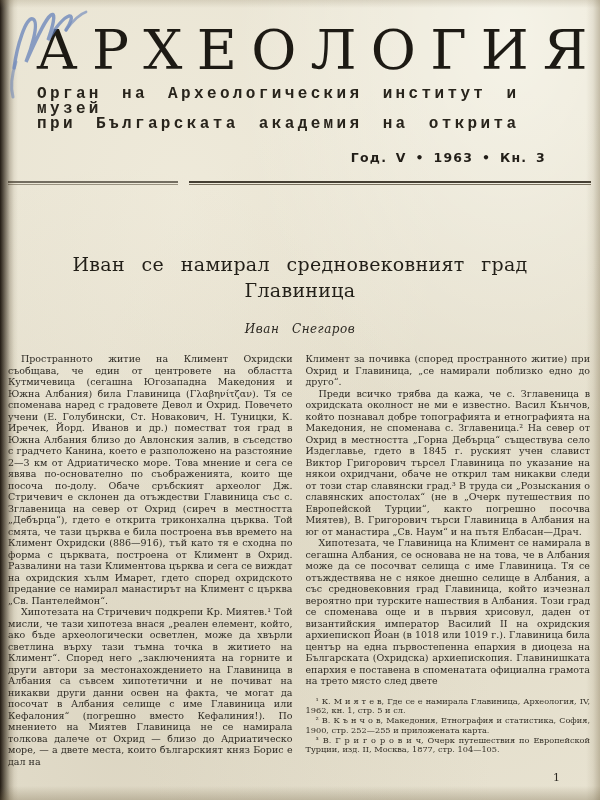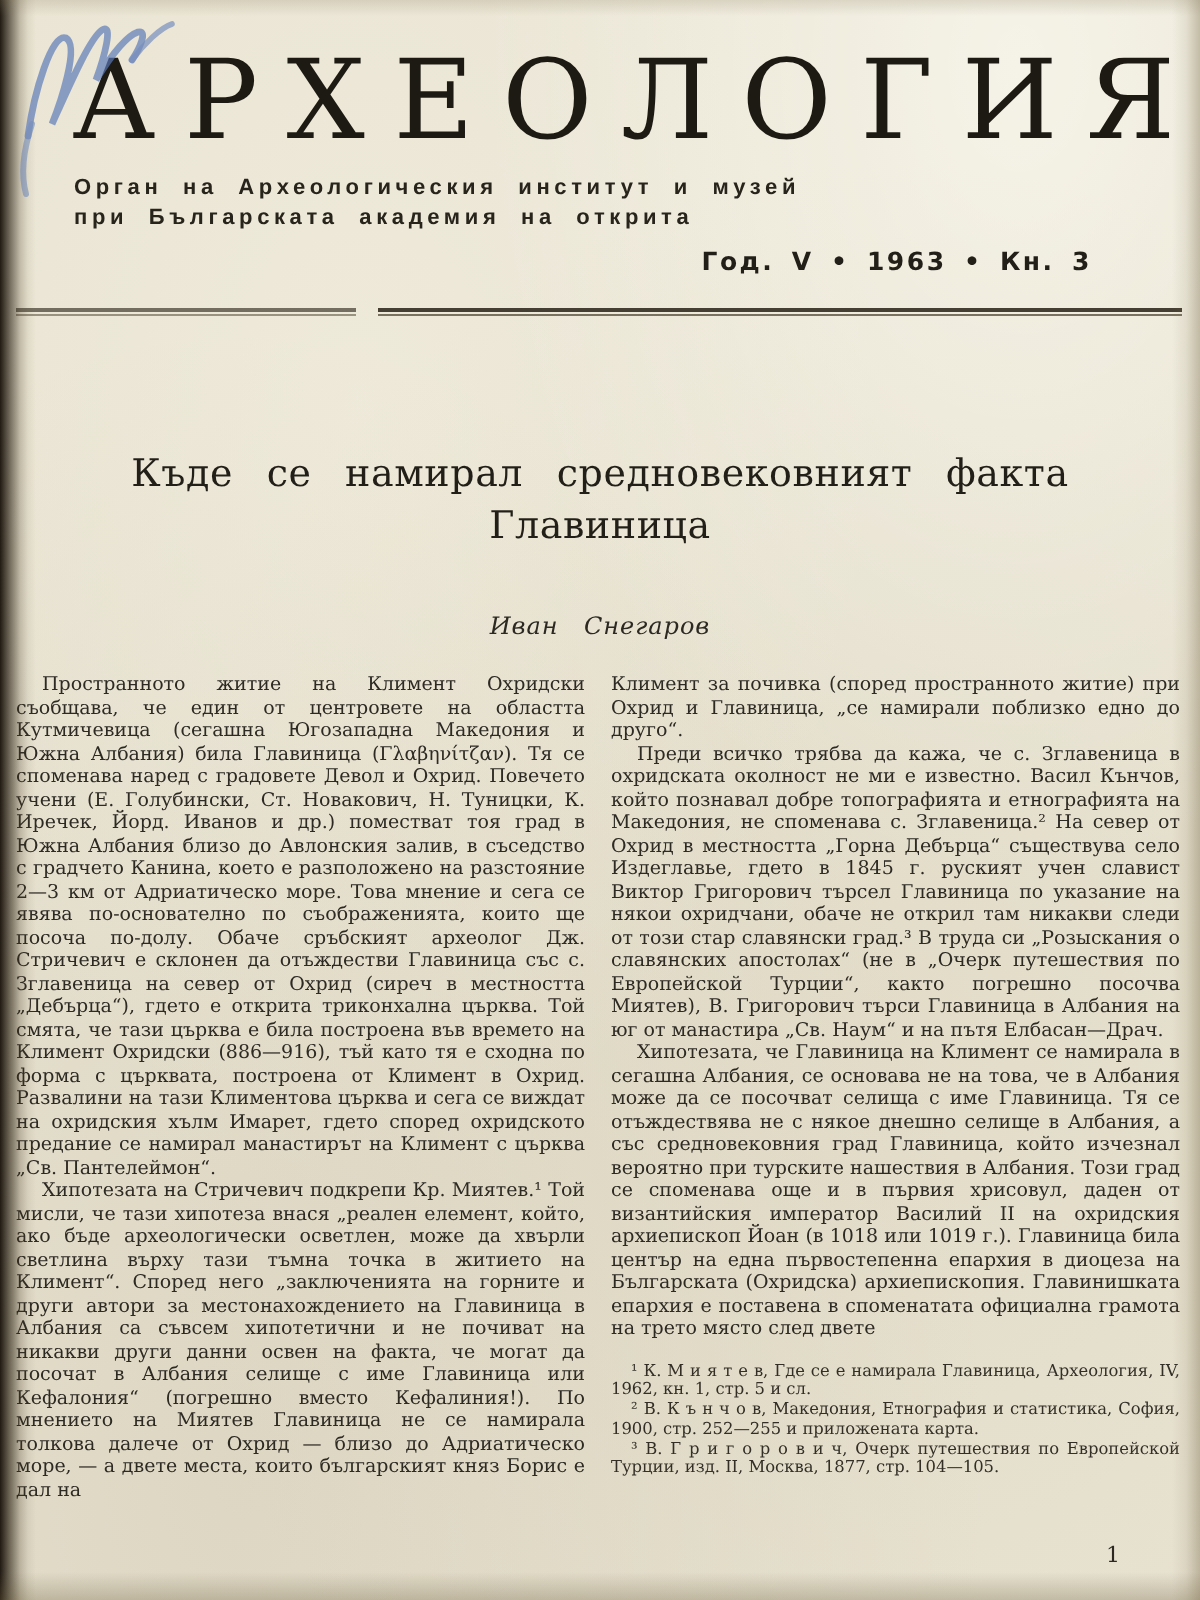--- a/index.html
+++ b/index.html
@@ -31,44 +31,44 @@
 
   .handwriting{position:absolute;left:2px;top:2px;z-index:6;opacity:0.8;}
 
   .masthead{padding:24px 0 0 0;}
   .journal-title{
     margin:0 0 0 36px;
     font-size:55px;line-height:0.95;font-weight:400;
     letter-spacing:0.26em;color:#1d1a14;white-space:nowrap;
   }
   .masthead-sub{
-    margin:11px 0 6px 37px;
-    font-family:Liberation Sans, sans-serif;
-    font-weight:bold;font-size:11px;line-height:15px;
+    margin:11px 0 18px 37px;
+    font-family:Liberation Mono, monospace;
+    font-weight:bold;font-size:16px;line-height:15px;
     letter-spacing:0.21em;word-spacing:0.45em;color:#28241c;
   }
   .issue-info{
     margin:1px 54px 16px 0;text-align:right;
     font-family:"DejaVu Sans", sans-serif;
     font-weight:bold;font-size:12.5px;letter-spacing:0.10em;
     word-spacing:0.25em;color:#221e18;
   }
   .header-rule{display:flex;gap:11px;margin:5px 9px 0 8px;align-items:flex-start;}
   .header-rule .seg{height:1px;border-top:2px solid #453f33;border-bottom:1px solid #7a7260;}
   .header-rule .seg1{width:170px;opacity:0.72;}
   .header-rule .seg2{flex:1;}
 
   .article-title{
     margin:66px 20px 0 20px;text-align:center;
     font-size:19px;line-height:26px;color:#221f18;
     word-spacing:0.55em;letter-spacing:0.015em;
   }
   .article-title .t2{word-spacing:normal;}
   .article-author{
-    margin:30px 0 0 0;text-align:center;font-style:italic;
+    margin:19px 0 0 0;text-align:center;font-style:italic;
     font-size:12px;color:#2c2923;word-spacing:0.7em;letter-spacing:0.04em;
   }
 
   .columns{display:flex;gap:13px;margin:17px 10px 0 8px;}
   .col{flex:1;min-width:0;text-align:justify;
     font-size:9.5px;line-height:11.5px;color:#2d2a24;}
   .col p{margin:0;text-indent:13px;}
   .col p.no-indent{text-indent:0;}
 
   .footnotes{margin-top:10px;font-size:8.2px;line-height:9.7px;color:#332f27;}
@@ -97,21 +97,21 @@
       <div>при Българската академия на открита</div>
     </div>
     <div class="issue-info">Год. V • 1963 • Кн. 3</div>
     <div class="header-rule">
       <div class="seg seg1"></div>
       <div class="seg seg2"></div>
     </div>
   </div>
 
   <div class="article-title">
-    <div class="t1">Къде се намирал средновековният факта Главиница</div>
+    <div class="t1">Иван се намирал средновековният град Главиница</div>
   </div>
   <div class="article-author">Иван Снегаров</div>
 
   <div class="columns">
     <div class="col">
       <p>Пространното житие на Климент Охридски съобщава, че един от центровете на областта Кутмичевица (сегашна Югозападна Македония и Южна Албания) била Главиница (Γλαβηνίτζαν). Тя се споменава наред с градовете Девол и Охрид. Повечето учени (Е. Голубински, Ст. Новакович, Н. Туницки, К. Иречек, Йорд. Иванов и др.) поместват тоя град в Южна Албания близо до Авлонския залив, в съседство с градчето Канина, което е разположено на разстояние 2—3 км от Адриатическо море. Това мнение и сега се явява по-основателно по съображенията, които ще посоча по-долу. Обаче сръбският археолог Дж. Стричевич е склонен да отъждестви Главиница със с. Зглавеница на север от Охрид (сиреч в местността „Дебърца“), гдето е открита триконхална църква. Той смята, че тази църква е била построена във времето на Климент Охридски (886—916), тъй като тя е сходна по форма с църквата, построена от Климент в Охрид. Развалини на тази Климентова църква и сега се виждат на охридския хълм Имарет, гдето според охридското предание се намирал манастирът на Климент с църква „Св. Пантелеймон“.</p>
       <p>Хипотезата на Стричевич подкрепи Кр. Миятев.¹ Той мисли, че тази хипотеза внася „реален елемент, който, ако бъде археологически осветлен, може да хвърли светлина върху тази тъмна точка в житието на Климент“. Според него „заключенията на горните и други автори за местонахождението на Главиница в Албания са съвсем хипотетични и не почиват на никакви други данни освен на факта, че могат да посочат в Албания селище с име Главиница или Кефалония“ (погрешно вместо Кефалиния!). По мнението на Миятев Главиница не се намирала толкова далече от Охрид — близо до Адриатическо море, — а двете места, които българският княз Борис е дал на</p>
     </div>
     <div class="col">
       <p class="no-indent">Климент за почивка (според пространното житие) при Охрид и Главиница, „се намирали поблизко едно до друго“.</p>

